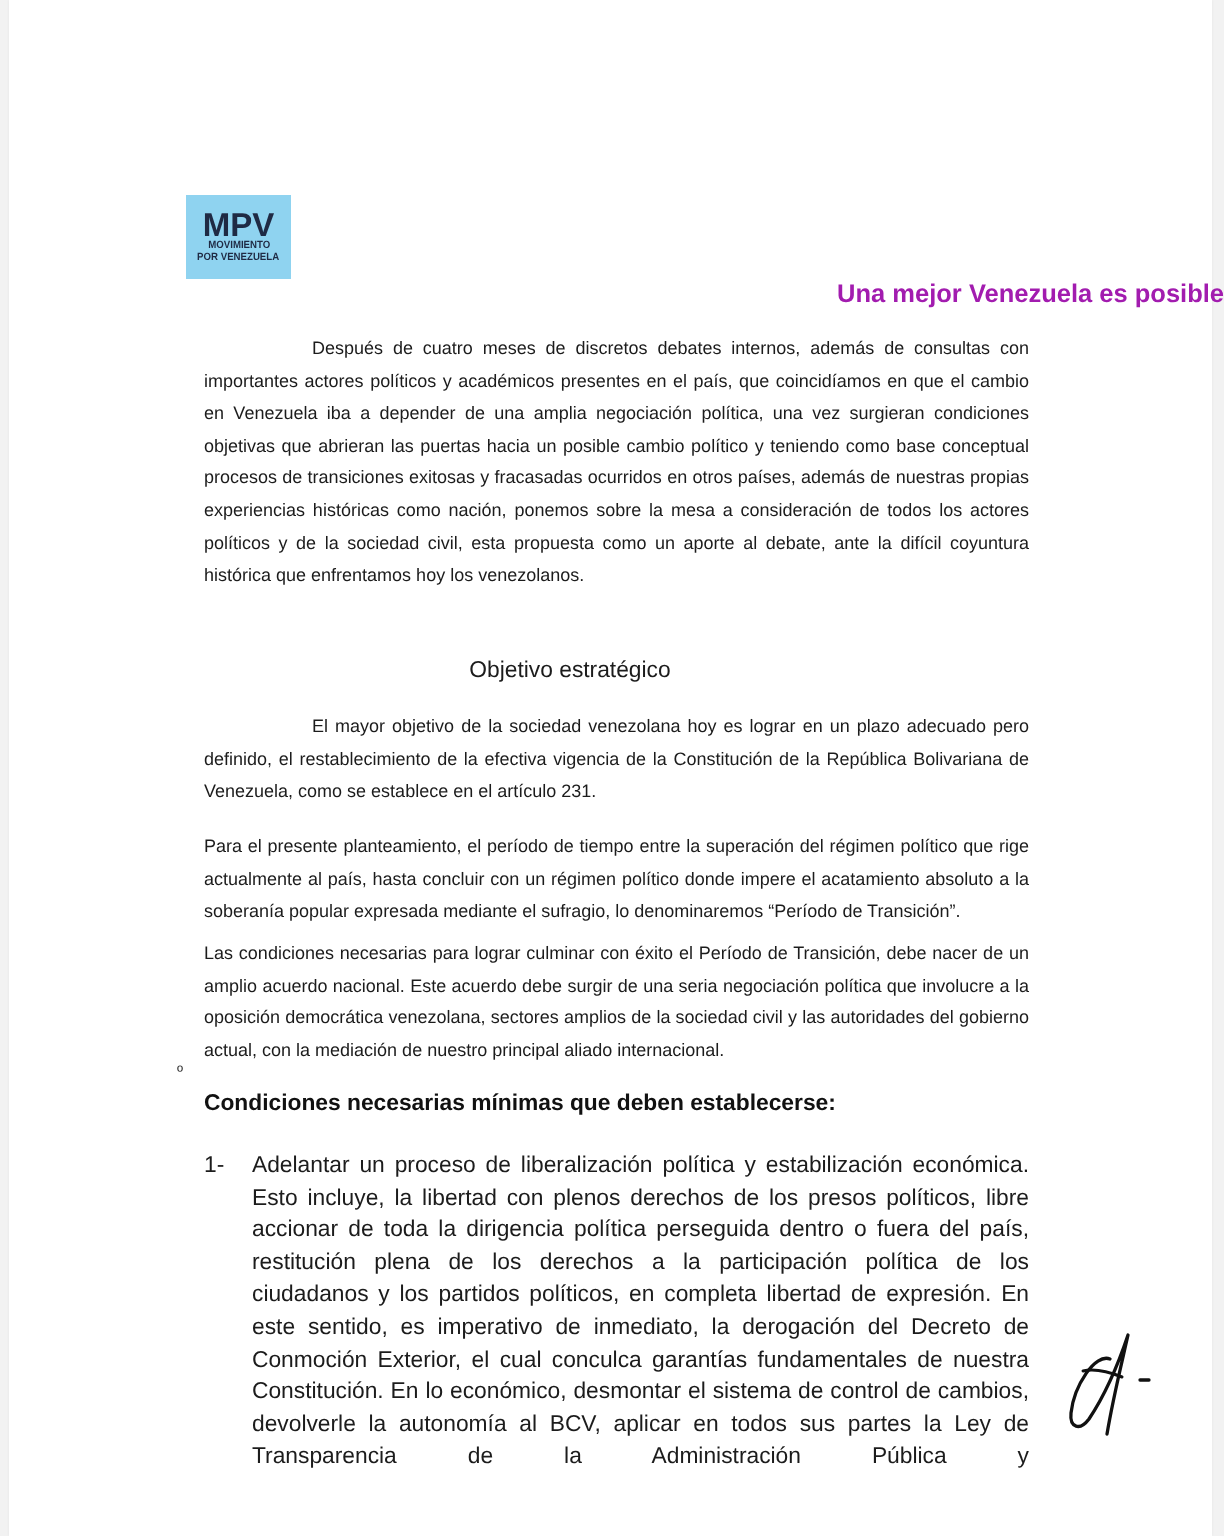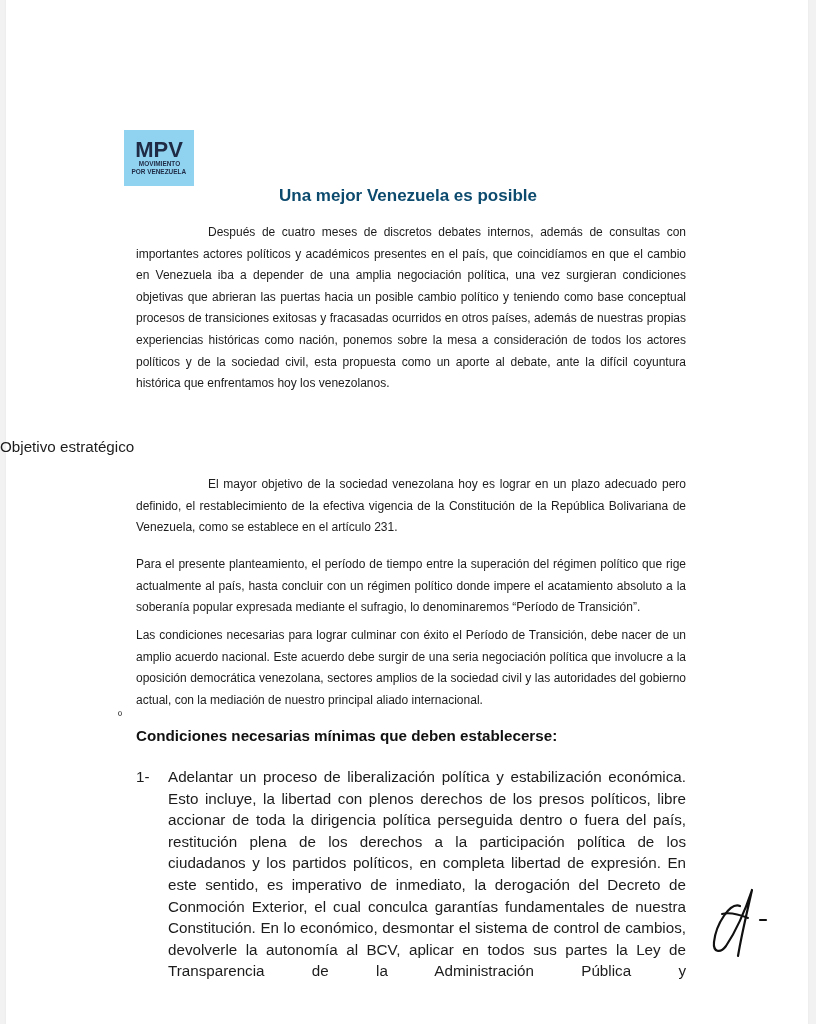--- a/index.html
+++ b/index.html
@@ -53,43 +53,43 @@
       line-height: 8px;
       color: #1f2a44;
       letter-spacing: 0px;
       transform: scaleX(0.92);
     }
     .title {
       position: absolute;
       left: 0;
       width: 816px;
       top: 186px;
-      text-align: center;
+      text-align: right;
       font-family: "Liberation Sans", sans-serif;
       font-weight: bold;
       font-size: 17px;
-      color: #0c4a6e;
+      color: #a21caf;
     }
     .body-text {
       position: absolute;
       left: 136px;
       width: 550px;
       font-size: 12px;
       line-height: 21.6px;
       text-align: justify;
       color: #1c1c1c;
       margin: 0;
     }
     .indent { text-indent: 72px; }
     .subtitle {
       position: absolute;
       left: 0;
       width: 760px;
       top: 438px;
-      text-align: left;
+      text-align: center;
       font-size: 15.2px;
       color: #1c1c1c;
     }
     .stray-mark {
       position: absolute;
       left: 118px;
       top: 709px;
       font-size: 11px;
       color: #333;
     }

